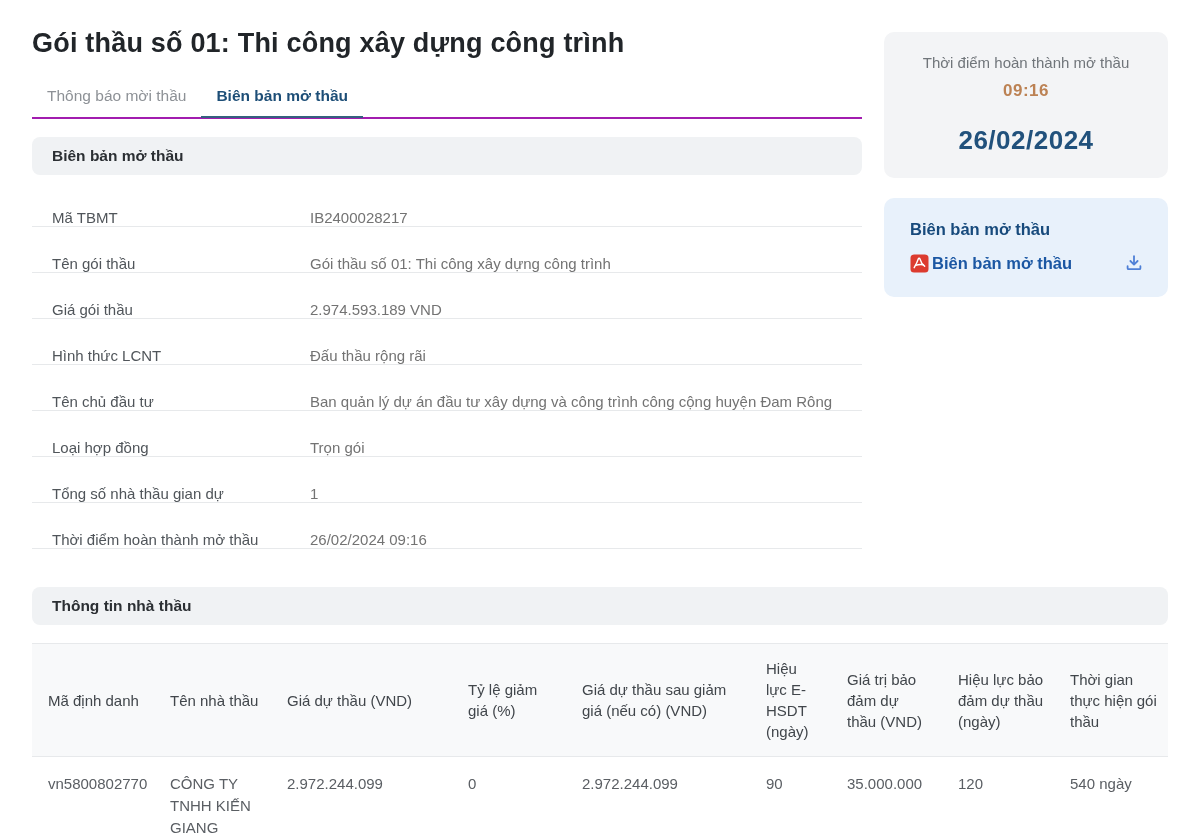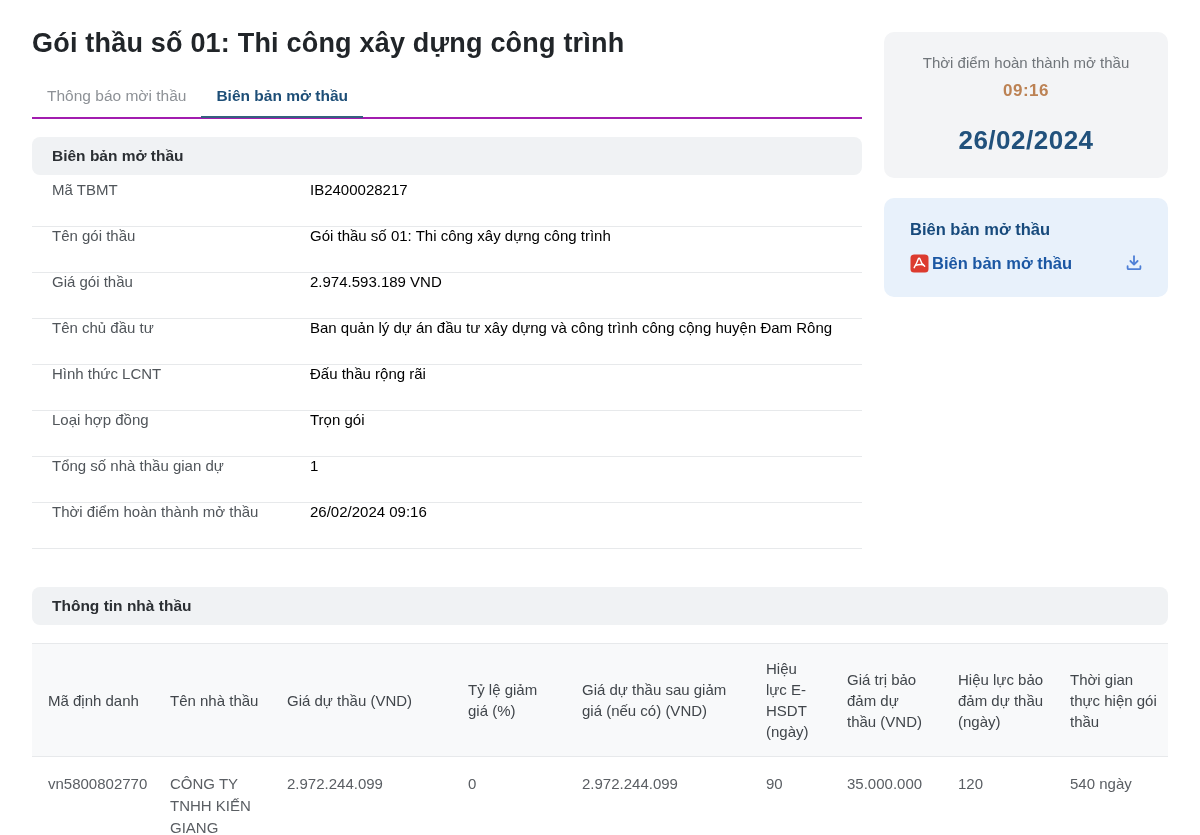--- a/index.html
+++ b/index.html
@@ -20,23 +20,23 @@
   .tab.active { color: #1d4e77; font-weight: 600; }
   .tab.active::after { content: ""; position: absolute; left: 0; right: 0; bottom: -1px; height: 2px; background: #35617e; }
 
   
   .section-bar { background: #f0f2f4; border-radius: 8px; height: 38px; display: flex; align-items: center;
                  padding-left: 20px; font-size: 15.5px; font-weight: 700; color: #2b2f33; }
   .main-col .section-bar { margin-top: 18px; }
 
   
   .detail-rows { margin-top: 6px; }
-  .detail-row { display: flex; align-items: flex-start; height: 46px; border-bottom: 1px solid #e7e9eb; padding-left: 20px; }
+  .detail-row { display: flex; align-items: flex-end; height: 46px; border-bottom: 1px solid #e7e9eb; padding-left: 20px; }
   .detail-row .lbl { flex: 0 0 258px; font-size: 15px; color: #50555a; }
-  .detail-row .val { font-size: 15px; color: #000000; }
+  .detail-row .val { font-size: 15px; color: #737373; }
 
   
   .time-card { margin-top: 32px; background: #f3f4f6; border-radius: 10px; height: 146px;
                display: flex; flex-direction: column; align-items: center; justify-content: center; text-align: center; }
   .time-card .tc-label { font-size: 15px; color: #70757a; }
   .time-card .tc-time { margin-top: 10px; font-size: 17px; font-weight: 600; color: #bc8254; letter-spacing: 0.5px; }
   .time-card .tc-date { margin-top: 24px; font-size: 26px; font-weight: 700; color: #21517c; letter-spacing: 0.5px; }
 
   .download-card { margin-top: 20px; background: #e8f1fb; border-radius: 10px; padding: 22px 24px 24px 26px; }
   .download-card .dc-heading { font-size: 16.5px; font-weight: 700; color: #174a7c; }
@@ -77,26 +77,26 @@
         </div>
         <div class="detail-row">
           <div class="lbl">Tên gói thầu</div>
           <div class="val">Gói thầu số 01: Thi công xây dựng công trình</div>
         </div>
         <div class="detail-row">
           <div class="lbl">Giá gói thầu</div>
           <div class="val">2.974.593.189 VND</div>
         </div>
         <div class="detail-row">
+          <div class="lbl">Hình thức LCNT</div>
+          <div class="val">Đấu thầu rộng rãi</div>
+        </div>
+        <div class="detail-row">
           <div class="lbl">Tên chủ đầu tư</div>
           <div class="val">Ban quản lý dự án đầu tư xây dựng và công trình công cộng huyện Đam Rông</div>
-        </div>
-        <div class="detail-row">
-          <div class="lbl">Hình thức LCNT</div>
-          <div class="val">Đấu thầu rộng rãi</div>
         </div>
         <div class="detail-row">
           <div class="lbl">Loại hợp đồng</div>
           <div class="val">Trọn gói</div>
         </div>
         <div class="detail-row">
           <div class="lbl">Tổng số nhà thầu gian dự</div>
           <div class="val">1</div>
         </div>
         <div class="detail-row">

